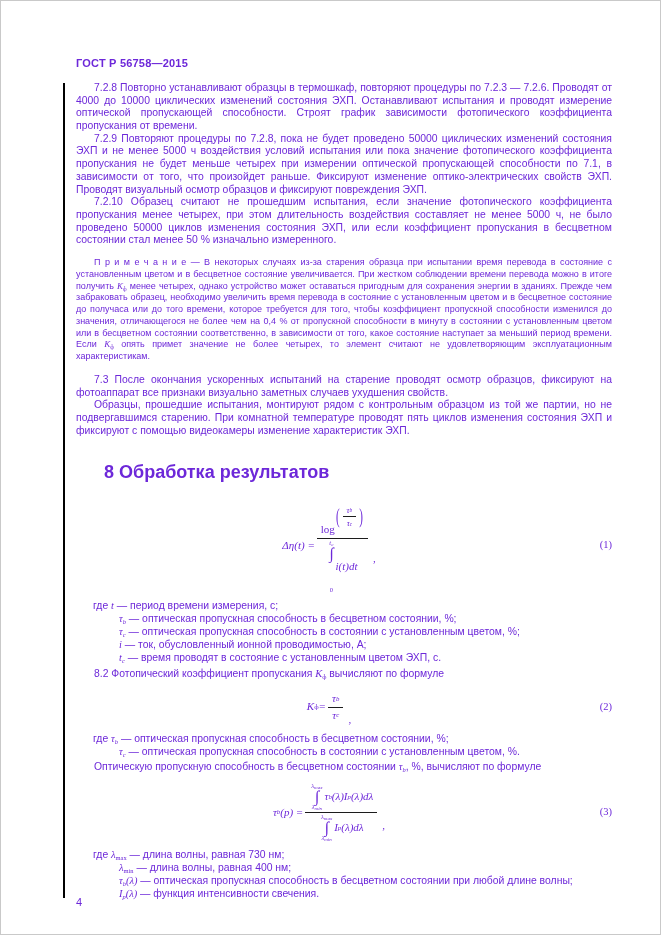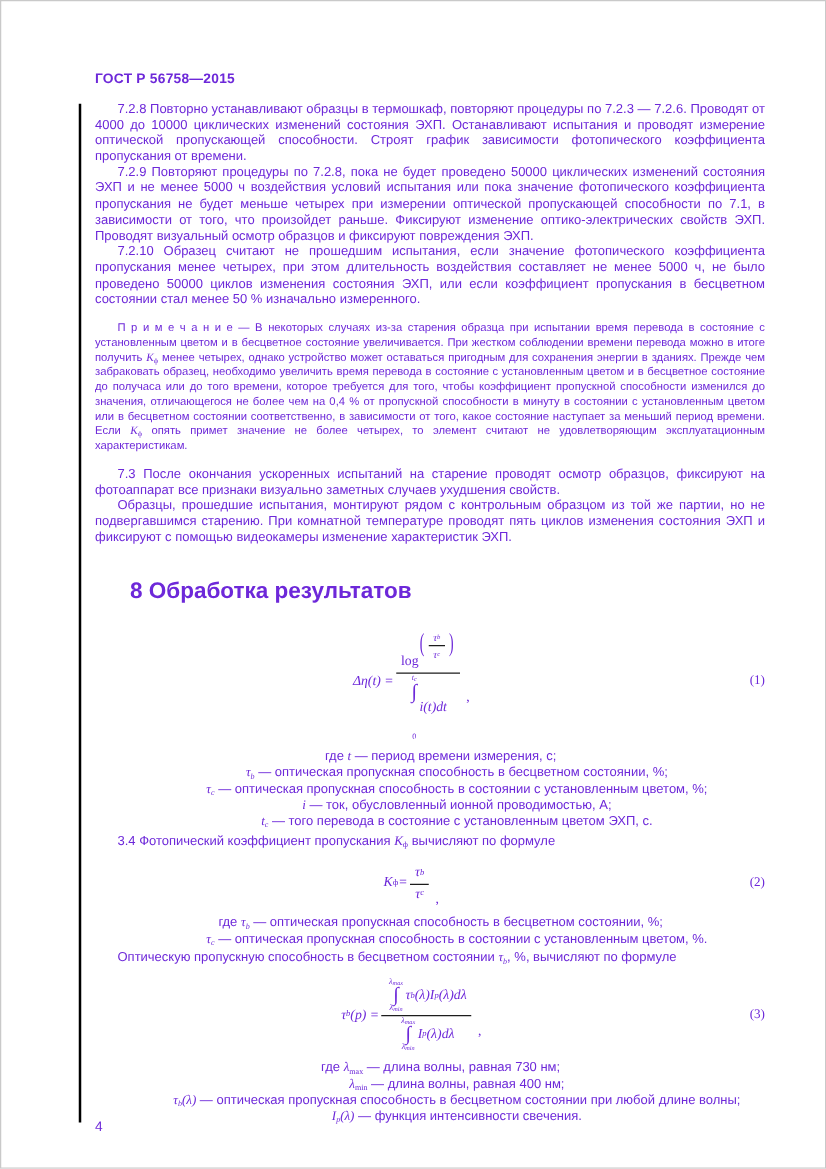--- a/index.html
+++ b/index.html
@@ -30,21 +30,21 @@
   .frac .fr-top{padding:0 4px 1px 4px;border-bottom:1px solid #1c1c1c;display:flex;align-items:center;justify-content:center;}
   .frac .fr-bot{padding-top:1px;display:flex;align-items:center;justify-content:center;}
   .intwrap{display:inline-flex;flex-direction:column;align-items:center;line-height:1;margin:0 2px;}
   .ilim{font-size:6.5px;line-height:1;}
   .ilim sub{font-size:5px;vertical-align:-0.2em;line-height:0;}
   .isign{font-size:16px;line-height:0.95;font-style:normal;}
   .paren{display:inline-block;transform:scaleY(1.9);font-style:normal;margin:0 1px;}
   .smallfrac{font-size:8.5px;}
   .f-comma{margin-left:3px;}
   
-  .def-line{margin-left:26px;text-align:center;line-height:1.25;padding-left:17px;}
+  .def-line{margin-left:26px;text-align:left;line-height:1.25;padding-left:17px;}
   .def-line.first{margin-left:0;}
   .def-line .sym{font-size:10.4px;}
   .page-num{position:absolute;left:75px;bottom:26px;font-size:11px;}
 </style>
 </head>
 <body>
 
 <div class="page">
 
   <div class="doc-header">ГОСТ Р 56758—2015</div>
@@ -98,24 +98,24 @@
         </span>
       </div>
       <span class="f-num">(1)</span>
     </div>
 
     <div>
       <div class="def-line first"><span>где </span><span class="sym">t</span><sub class="ssub"></sub><span> — период времени измерения, с;</span></div>
       <div class="def-line"><span class="sym">τ</span><sub class="ssub">b</sub><span> — оптическая пропускная способность в бесцветном состоянии, %;</span></div>
       <div class="def-line"><span class="sym">τ</span><sub class="ssub">c</sub><span> — оптическая пропускная способность в состоянии с установленным цветом, %;</span></div>
       <div class="def-line"><span class="sym">i</span><sub class="ssub"></sub><span> — ток, обусловленный ионной проводимостью, А;</span></div>
-      <div class="def-line"><span class="sym">t</span><sub class="ssub">c</sub><span> — того перевода в состояние с установленным цветом ЭХП, с.</span></div>
+      <div class="def-line"><span class="sym">t</span><sub class="ssub">c</sub><span> — время проводят в состояние с установленным цветом ЭХП, с.</span></div>
     </div>
 
-    <p class="body-p" style="margin-top:4px;"><span>3.4 Фотопический коэффициент пропускания </span><span class="sym">K</span><sub class="rsub">ф</sub><span> вычисляют по формуле</span></p>
+    <p class="body-p" style="margin-top:4px;"><span>8.2 Фотопический коэффициент пропускания </span><span class="sym">K</span><sub class="rsub">ф</sub><span> вычисляют по формуле</span></p>
 
     <div class="formula-row">
       <div class="f-center">
         <span class="math">
           <span>K</span>
             <sub class="rsub">ф</sub>
             <span> = </span>
           <span class="frac">
             <span class="fr-top">
                 <span>τ</span>

